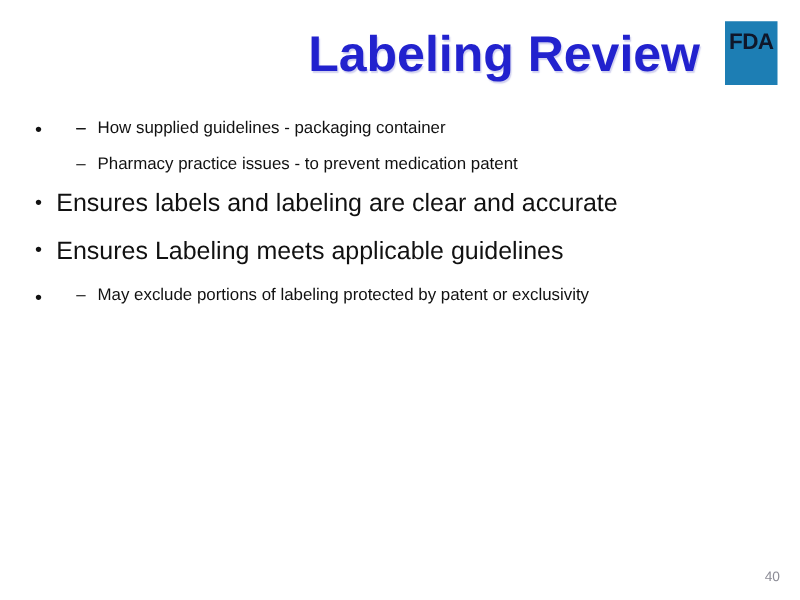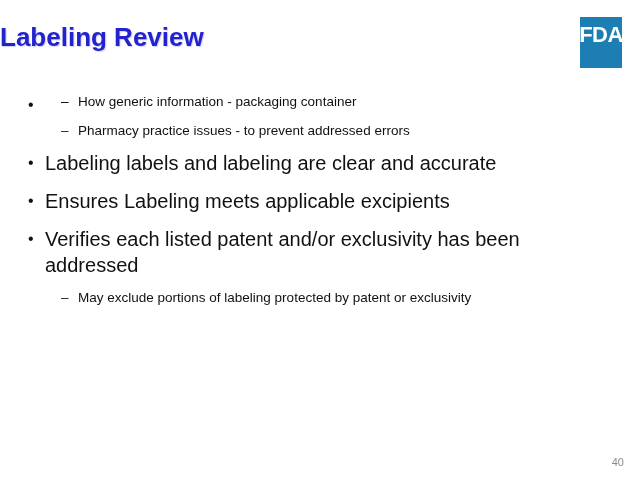--- a/index.html
+++ b/index.html
@@ -32,37 +32,37 @@
     width: 42px;
     height: 51px;
     background: #1D7EB4;
     display: flex;
     align-items: flex-start;
     justify-content: center;
     box-sizing: border-box;
     padding-top: 7px;
   }
   .logo-text {
-    color: #ffffff;
+    color: #0f172a;
     font-family: "Liberation Sans", sans-serif;
-    font-size: 22px;
+    font-size: 18px;
     font-weight: bold;
     letter-spacing: -0.5px;
     line-height: 1;
   }
 
   
   .title {
     position: absolute;
     left: 0;
     top: 22px;
     width: 560px;
-    text-align: left;
+    text-align: right;
     font-family: "Liberation Sans", sans-serif;
-    font-size: 26px;
+    font-size: 40px;
     font-weight: bold;
     color: #2222CE;
     letter-spacing: 0px;
     text-shadow: 1px 1px 1px rgba(150,150,220,0.45);
     white-space: nowrap;
   }
 
   
   .body-area {
     position: absolute;
@@ -146,42 +146,41 @@
     <ul class="level1">
 
       <li class="bullet1">
         <span class="marker">•</span>
         <ul class="level2">
           <li class="bullet2">
             <span class="marker">–</span>
           </li>
           <li class="bullet2">
             <span class="marker">–</span>
-            <span class="txt">How generic information - packaging container</span>
+            <span class="txt">How supplied guidelines - packaging container</span>
           </li>
           <li class="bullet2">
             <span class="marker">–</span>
-            <span class="txt">Pharmacy practice issues - to prevent addressed errors</span>
+            <span class="txt">Pharmacy practice issues - to prevent medication patent</span>
           </li>
         </ul>
       </li>
 
       <li class="bullet1" style="margin-bottom:12px;">
         <span class="marker">•</span>
-        <span class="txt">Labeling labels and labeling are clear and accurate</span>
+        <span class="txt">Ensures labels and labeling are clear and accurate</span>
       </li>
 
       <li class="bullet1" style="margin-bottom:12px;">
         <span class="marker">•</span>
-        <span class="txt">Ensures Labeling meets applicable excipients</span>
+        <span class="txt">Ensures Labeling meets applicable guidelines</span>
       </li>
 
       <li class="bullet1">
         <span class="marker">•</span>
-        <span class="txt">Verifies each listed patent and/or exclusivity has been addressed</span>
         <ul class="level2" style="margin-top:10px;">
           <li class="bullet2">
             <span class="marker">–</span>
             <span class="txt">May exclude portions of labeling protected by patent or exclusivity</span>
           </li>
         </ul>
       </li>
 
     </ul>
   </div>

